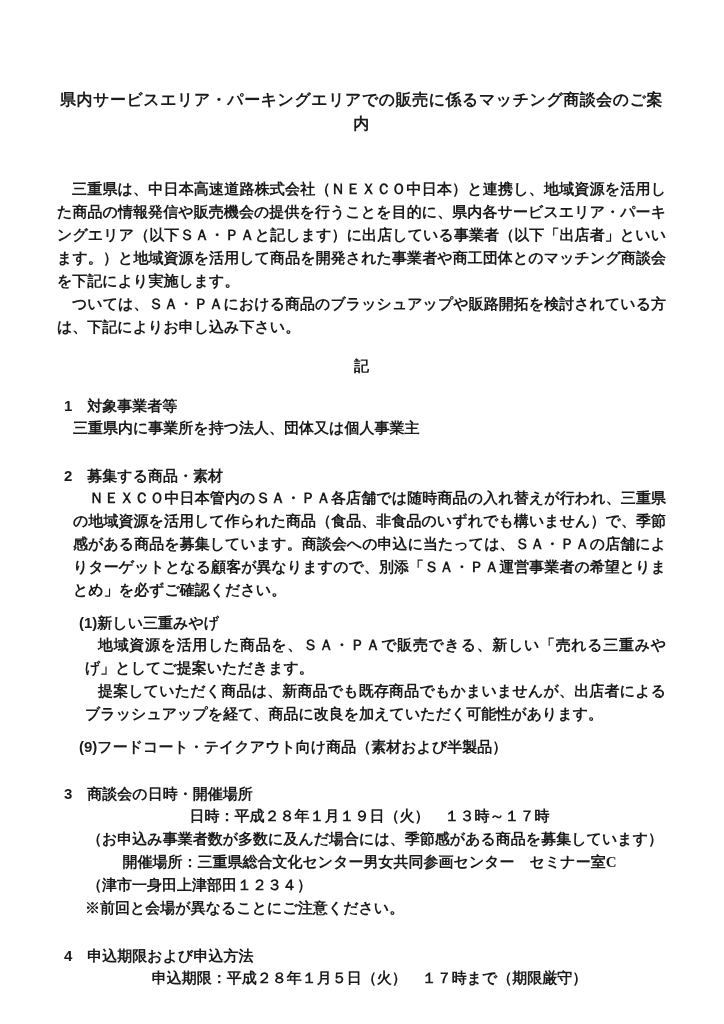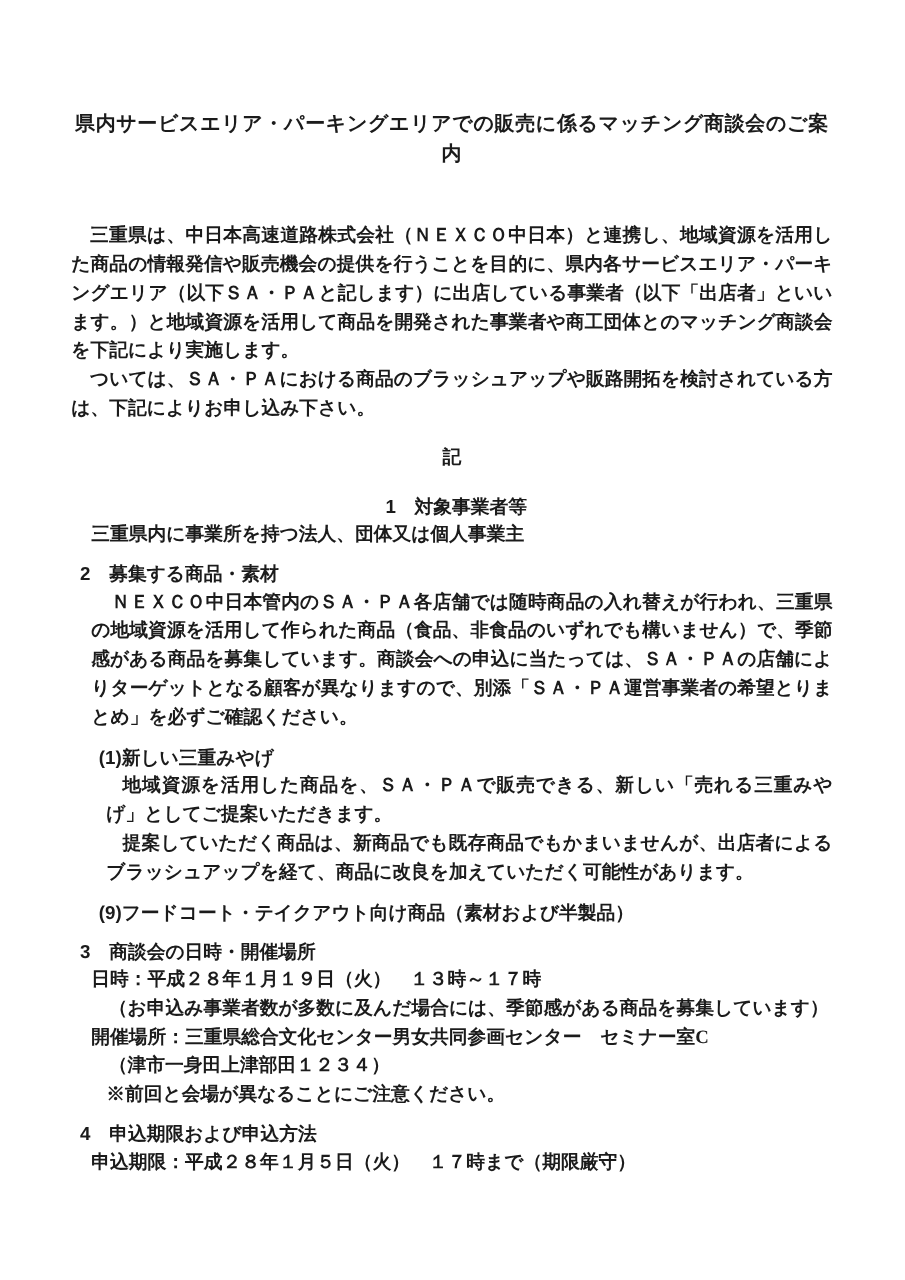--- a/index.html
+++ b/index.html
@@ -46,46 +46,45 @@
   .record-marker {
     font-size: 15px;
     line-height: 23px;
     text-align: center;
     margin: 16px 0 16px 0;
   }
   .sec-heading {
     font-size: 15px;
     line-height: 23px;
     margin-left: 7px;
-    margin-top: 8px;
+    margin-top: 24px;
   }
   .sec-heading.first {
     margin-top: 16px;
-    text-align: center;
   }
   .s1-body {
     margin-left: 16px;
   }
   .s2-body {
     margin-left: 16px;
     text-indent: 16px;
   }
   .sub-heading {
     font-size: 15px;
     line-height: 23px;
     margin-left: 22px;
     margin-top: 9px;
   }
   .sub-body {
     margin-left: 28px;
     text-indent: 13px;
   }
   .detail-line {
     margin-left: 16px;
-    text-align: left;
+    text-align: center;
   }
   .detail-note {
     margin-left: 30px;
     text-align: left;
   }
   .caution-line {
     margin-left: 28px;
     text-align: left;
   }
 </style>

